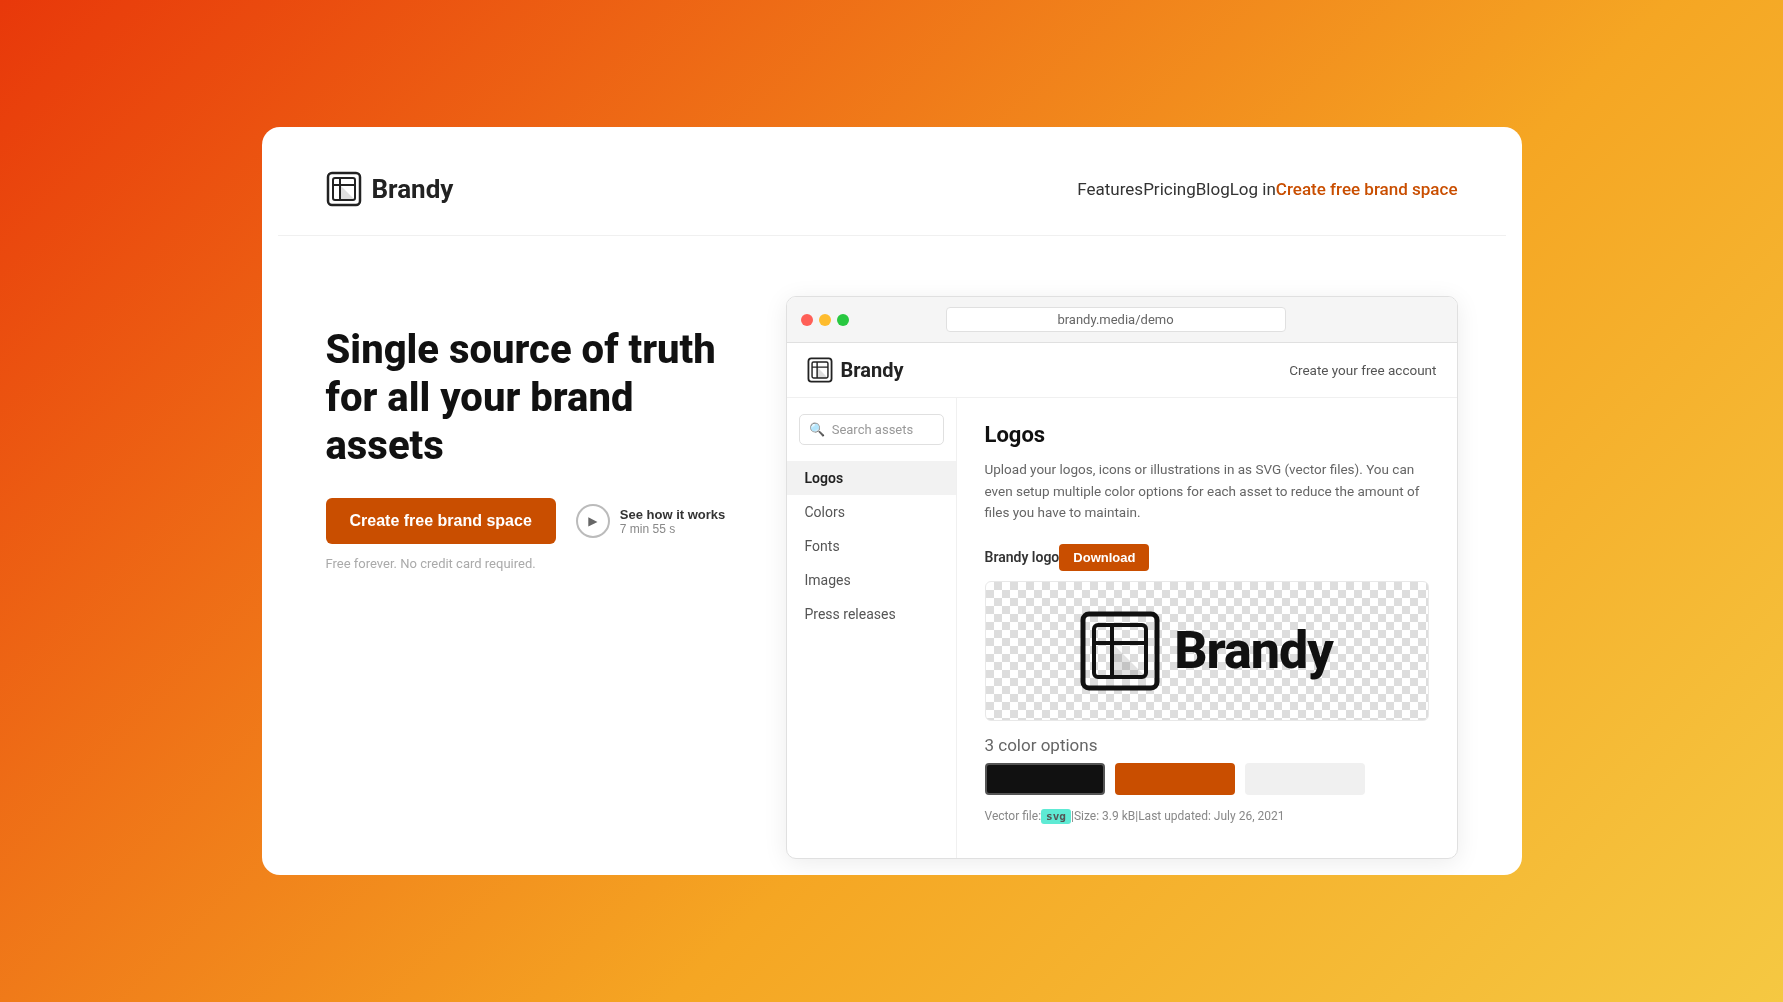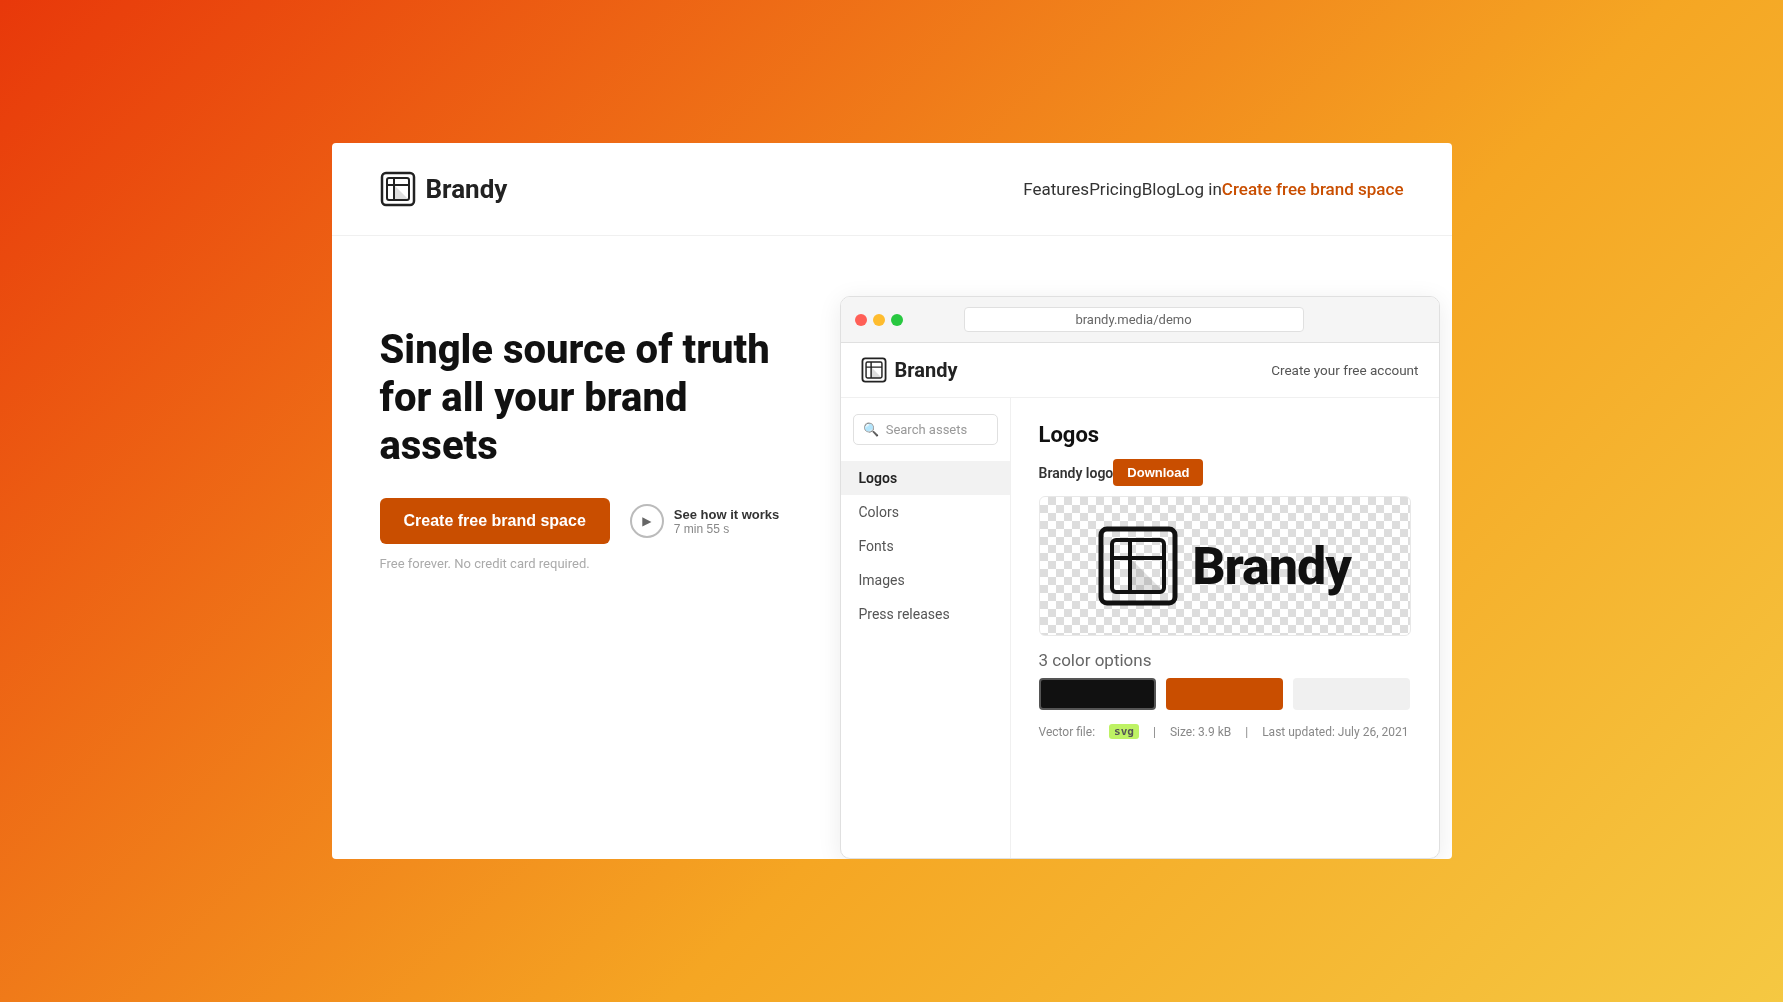--- a/index.html
+++ b/index.html
@@ -8,24 +8,24 @@
       height: 1002px;
       background: linear-gradient(135deg, #e8380a 0%, #f5a623 60%, #f5c842 100%);
       display: flex;
       align-items: center;
       justify-content: center;
       font-family: -apple-system, BlinkMacSystemFont, 'Segoe UI', Roboto, sans-serif;
       overflow: hidden;
     }
     .main-card {
       background: #fff;
-      border-radius: 4px;
-      width: 1120px;
+      border-radius: 18px;
+      width: 1260px;
       min-height: 660px;
-      padding: 0;
+      padding: 16px;
       position: relative;
       overflow: hidden;
     }
     
     .nav {
       display: flex;
       align-items: center;
       padding: 28px 48px;
       border-bottom: 1px solid #f0f0f0;
       gap: 0;
@@ -322,24 +322,24 @@
     }
     .swatch.active { border-color: #555; }
     .swatch-black { background: #111; }
     .swatch-orange { background: #c94e00; }
     .swatch-light { background: #f0f0f0; }
     .file-info {
       font-size: 12px;
       color: #888;
       display: flex;
       align-items: center;
-      gap: 14px;
+      gap: 0;
     }
     .svg-badge {
-      background: #bef264;
+      background: #5eead4;
       color: #555;
       border-radius: 3px;
       padding: 1px 5px;
       font-size: 11px;
       font-weight: 600;
       font-family: monospace;
     }
   </style>
 </head>
 <body>
@@ -415,20 +415,21 @@
           </div>
           <div class="sidebar-item active">Logos</div>
           <div class="sidebar-item">Colors</div>
           <div class="sidebar-item">Fonts</div>
           <div class="sidebar-item">Images</div>
           <div class="sidebar-item">Press releases</div>
         </div>
 
         <div class="main-content">
           <h2 class="section-title">Logos</h2>
+          <p class="section-desc">Upload your logos, icons or illustrations in as SVG (vector files). You can even setup multiple color options for each asset to reduce the amount of files you have to maintain.</p>
           <div class="asset-label-row">
             <span class="asset-label">Brandy logo</span>
             <button class="download-btn">Download</button>
           </div>
           <div class="logo-preview">
             <div class="logo-preview-inner">
               <svg class="logo-icon-svg" viewBox="0 0 80 80" fill="none">
                 <rect x="3" y="3" width="74" height="74" rx="6" stroke="#111" stroke-width="5" fill="none"></rect>
                 <rect x="14" y="14" width="52" height="52" rx="4" stroke="#111" stroke-width="4" fill="none"></rect>
                 <line x1="14" y1="32" x2="66" y2="32" stroke="#111" stroke-width="4"></line>

